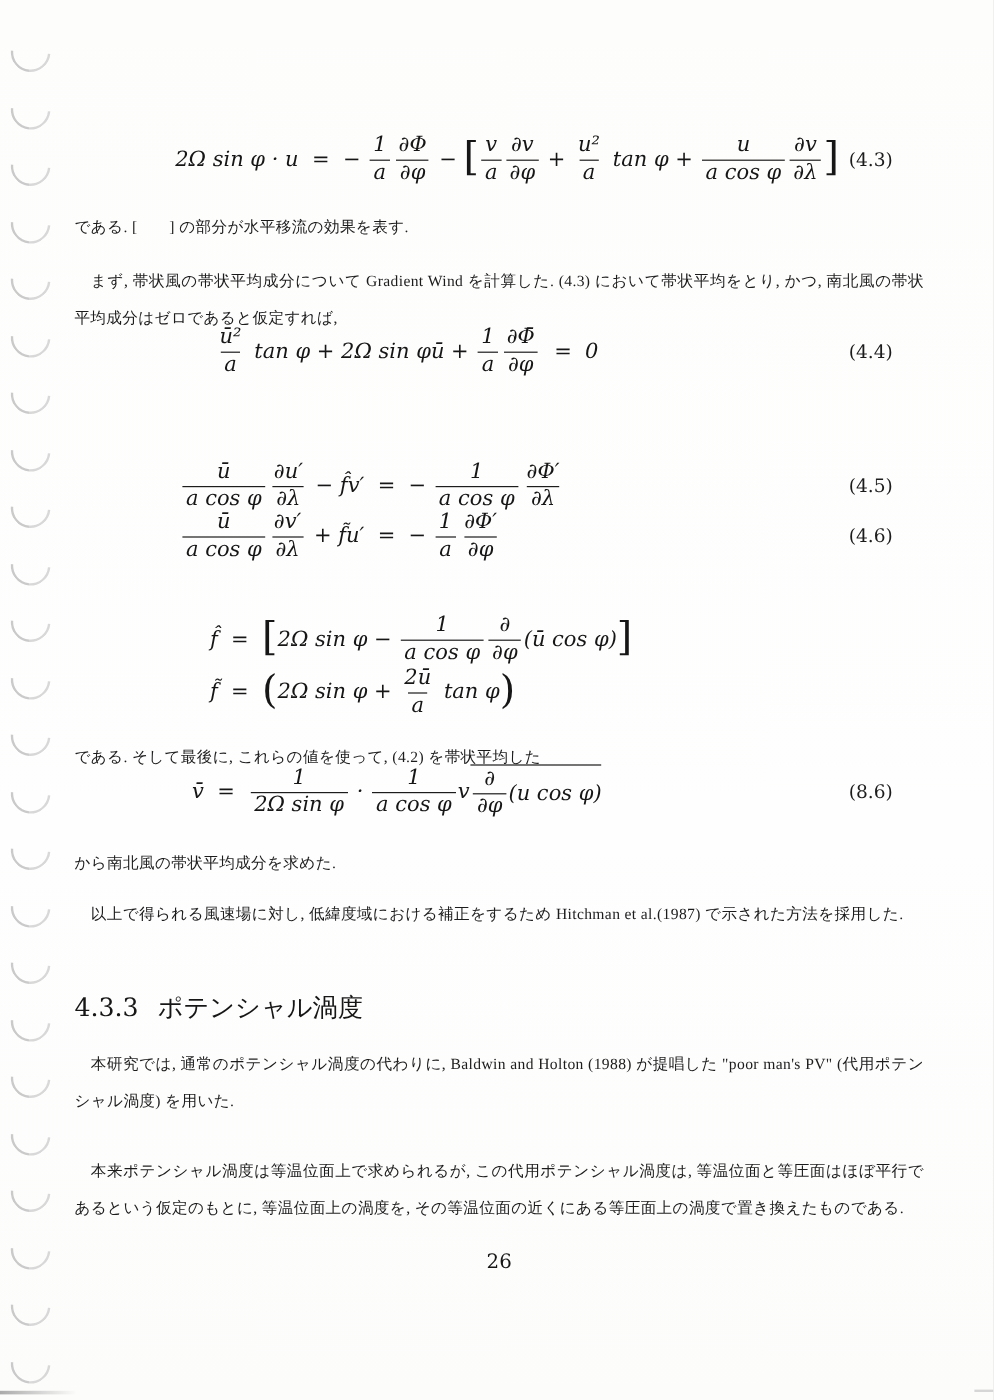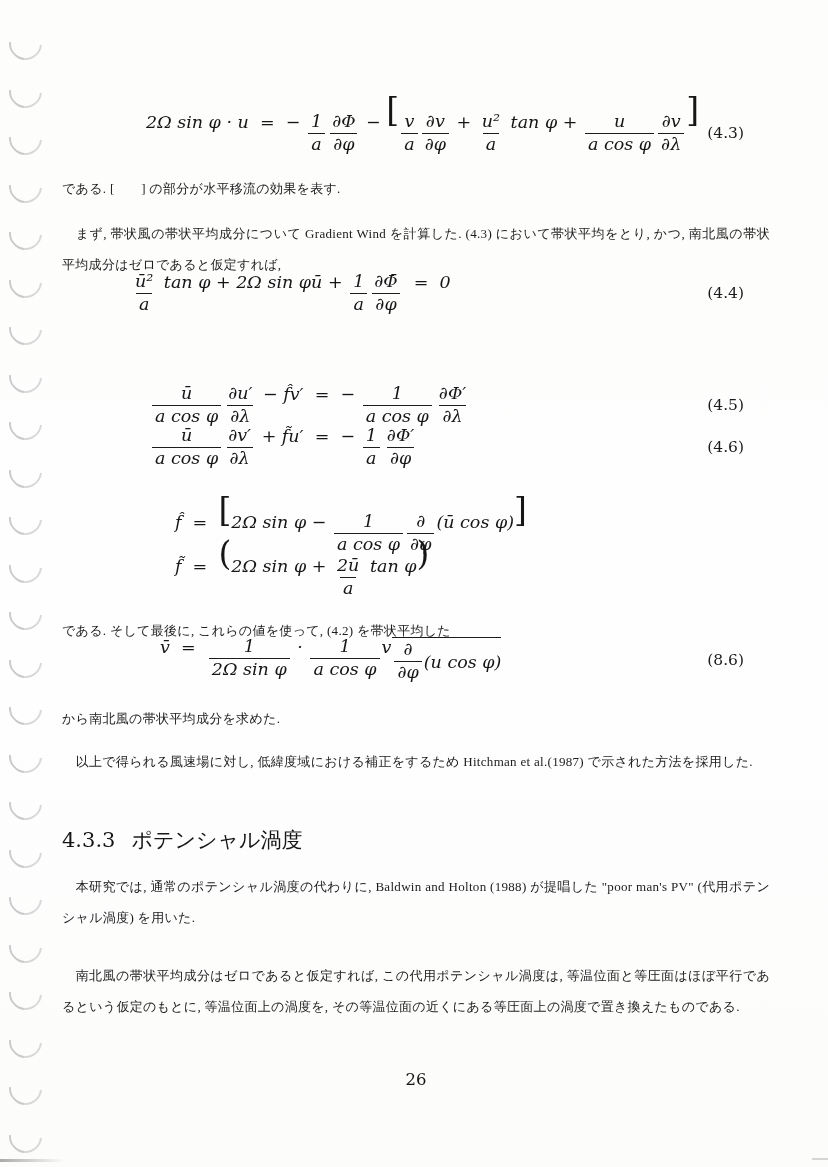--- a/index.html
+++ b/index.html
@@ -33,42 +33,42 @@
   }
   .heading .hnum{font-family:"DejaVu Serif","Liberation Serif",serif;}
   .heading .htitle{font-family:"Liberation Sans","DejaVu Sans",sans-serif;margin-left:16px;}
   
   .eq-row{
     position:absolute;left:0;right:0;
     display:flex;align-items:center;justify-content:space-between;
     min-height:46px;
     font-family:"DejaVu Serif",serif;font-style:italic;font-size:17.5px;color:#161616;
   }
-  .eq-body{display:inline-flex;}
+  .eq-body{display:inline-flex;align-items:center;}
   .eq-num{
     font-style:normal;font-size:15.5px;color:#1c1c1c;padding-right:26px;
     font-family:"DejaVu Serif",serif;flex:none;
   }
   .mt{white-space:pre;}
   .frac{display:inline-flex;flex-direction:column;align-items:center;vertical-align:middle;margin:0 2px;line-height:1.12;}
   .frac .num{display:block;padding:0 3px 1px;}
   .frac .den{display:block;border-top:1.4px solid #1c1c1c;padding:1px 3px 0;}
   .br{font-style:normal;font-size:33px;font-weight:400;line-height:0;position:relative;top:-2px;font-family:"DejaVu Serif",serif;}
   .ovl{display:inline-flex;align-items:center;border-top:1.6px solid #1c1c1c;padding-top:2px;margin-left:1px;}
   .page-number{
     position:absolute;left:0;width:100%;text-align:center;
-    font-family:"DejaVu Serif",serif;font-size:16.5px;color:#161616;margin-top:28px;
+    font-family:"DejaVu Serif",serif;font-size:16.5px;color:#161616;
   }
   
   .smudge-bl{position:absolute;left:0;bottom:5px;width:64px;height:3px;
     background:linear-gradient(to right,#8f8f8f,rgba(200,200,200,0));opacity:.75;}
   .smudge-br{position:absolute;right:0;bottom:7px;width:16px;height:2px;background:#d6d6d6;}
   
   #row-eq43{top:110px}   #row-eq43 .eq-body{margin-left:84px}
-  #row-eq44{top:270px}   #row-eq44 .eq-body{margin-left:68px}
+  #row-eq44{top:270px}   #row-eq44 .eq-body{margin-left:116px}
   #row-eq45{top:382px}   #row-eq45 .eq-body{margin-left:88px}
   #row-eq46{top:424px}   #row-eq46 .eq-body{margin-left:88px}
   #row-fhat{top:510px}   #row-fhat .eq-body{margin-left:113px}
   #row-ftilde{top:554px} #row-ftilde .eq-body{margin-left:113px}
   #row-eq47{top:637px}   #row-eq47 .eq-body{margin-left:98px}
   #p-after43{top:161px}
   #p-gradient{top:206px}
   #p-linear{top:318px}
   #p-tadashi{top:474px}
   #p-dearu{top:603px}
@@ -289,21 +289,21 @@
     <p class="para" id="p-kara">から南北風の帯状平均成分を求めた.</p>
 
     <p class="para indent" id="p-hitchman">以上で得られる風速場に対し, 低緯度域における補正をするため Hitchman et al.(1987) で示された方法を採用した.</p>
 
     <div class="heading" id="sec-heading">
       <span class="hnum">4.3.3</span><span class="htitle">ポテンシャル渦度</span>
     </div>
 
     <p class="para indent" id="p-poor">本研究では, 通常のポテンシャル渦度の代わりに, Baldwin and Holton (1988) が提唱した "poor man's PV" (代用ポテンシャル渦度) を用いた.</p>
 
-    <p class="para indent" id="p-honrai">南北風の帯状平均成分はゼロであると仮定すれば, この代用ポテンシャル渦度は, 等温位面と等圧面はほぼ平行であるという仮定のもとに, 等温位面上の渦度を, その等温位面の近くにある等圧面上の渦度で置き換えたものである.</p>
+    <p class="para indent" id="p-honrai">本来ポテンシャル渦度は等温位面上で求められるが, この代用ポテンシャル渦度は, 等温位面と等圧面はほぼ平行であるという仮定のもとに, 等温位面上の渦度を, その等温位面の近くにある等圧面上の渦度で置き換えたものである.</p>
 
     <div class="page-number" id="page-num">26</div>
 
   </div>
 
   <div class="smudge-bl"></div>
   <div class="smudge-br"></div>
 
 </div>
 

